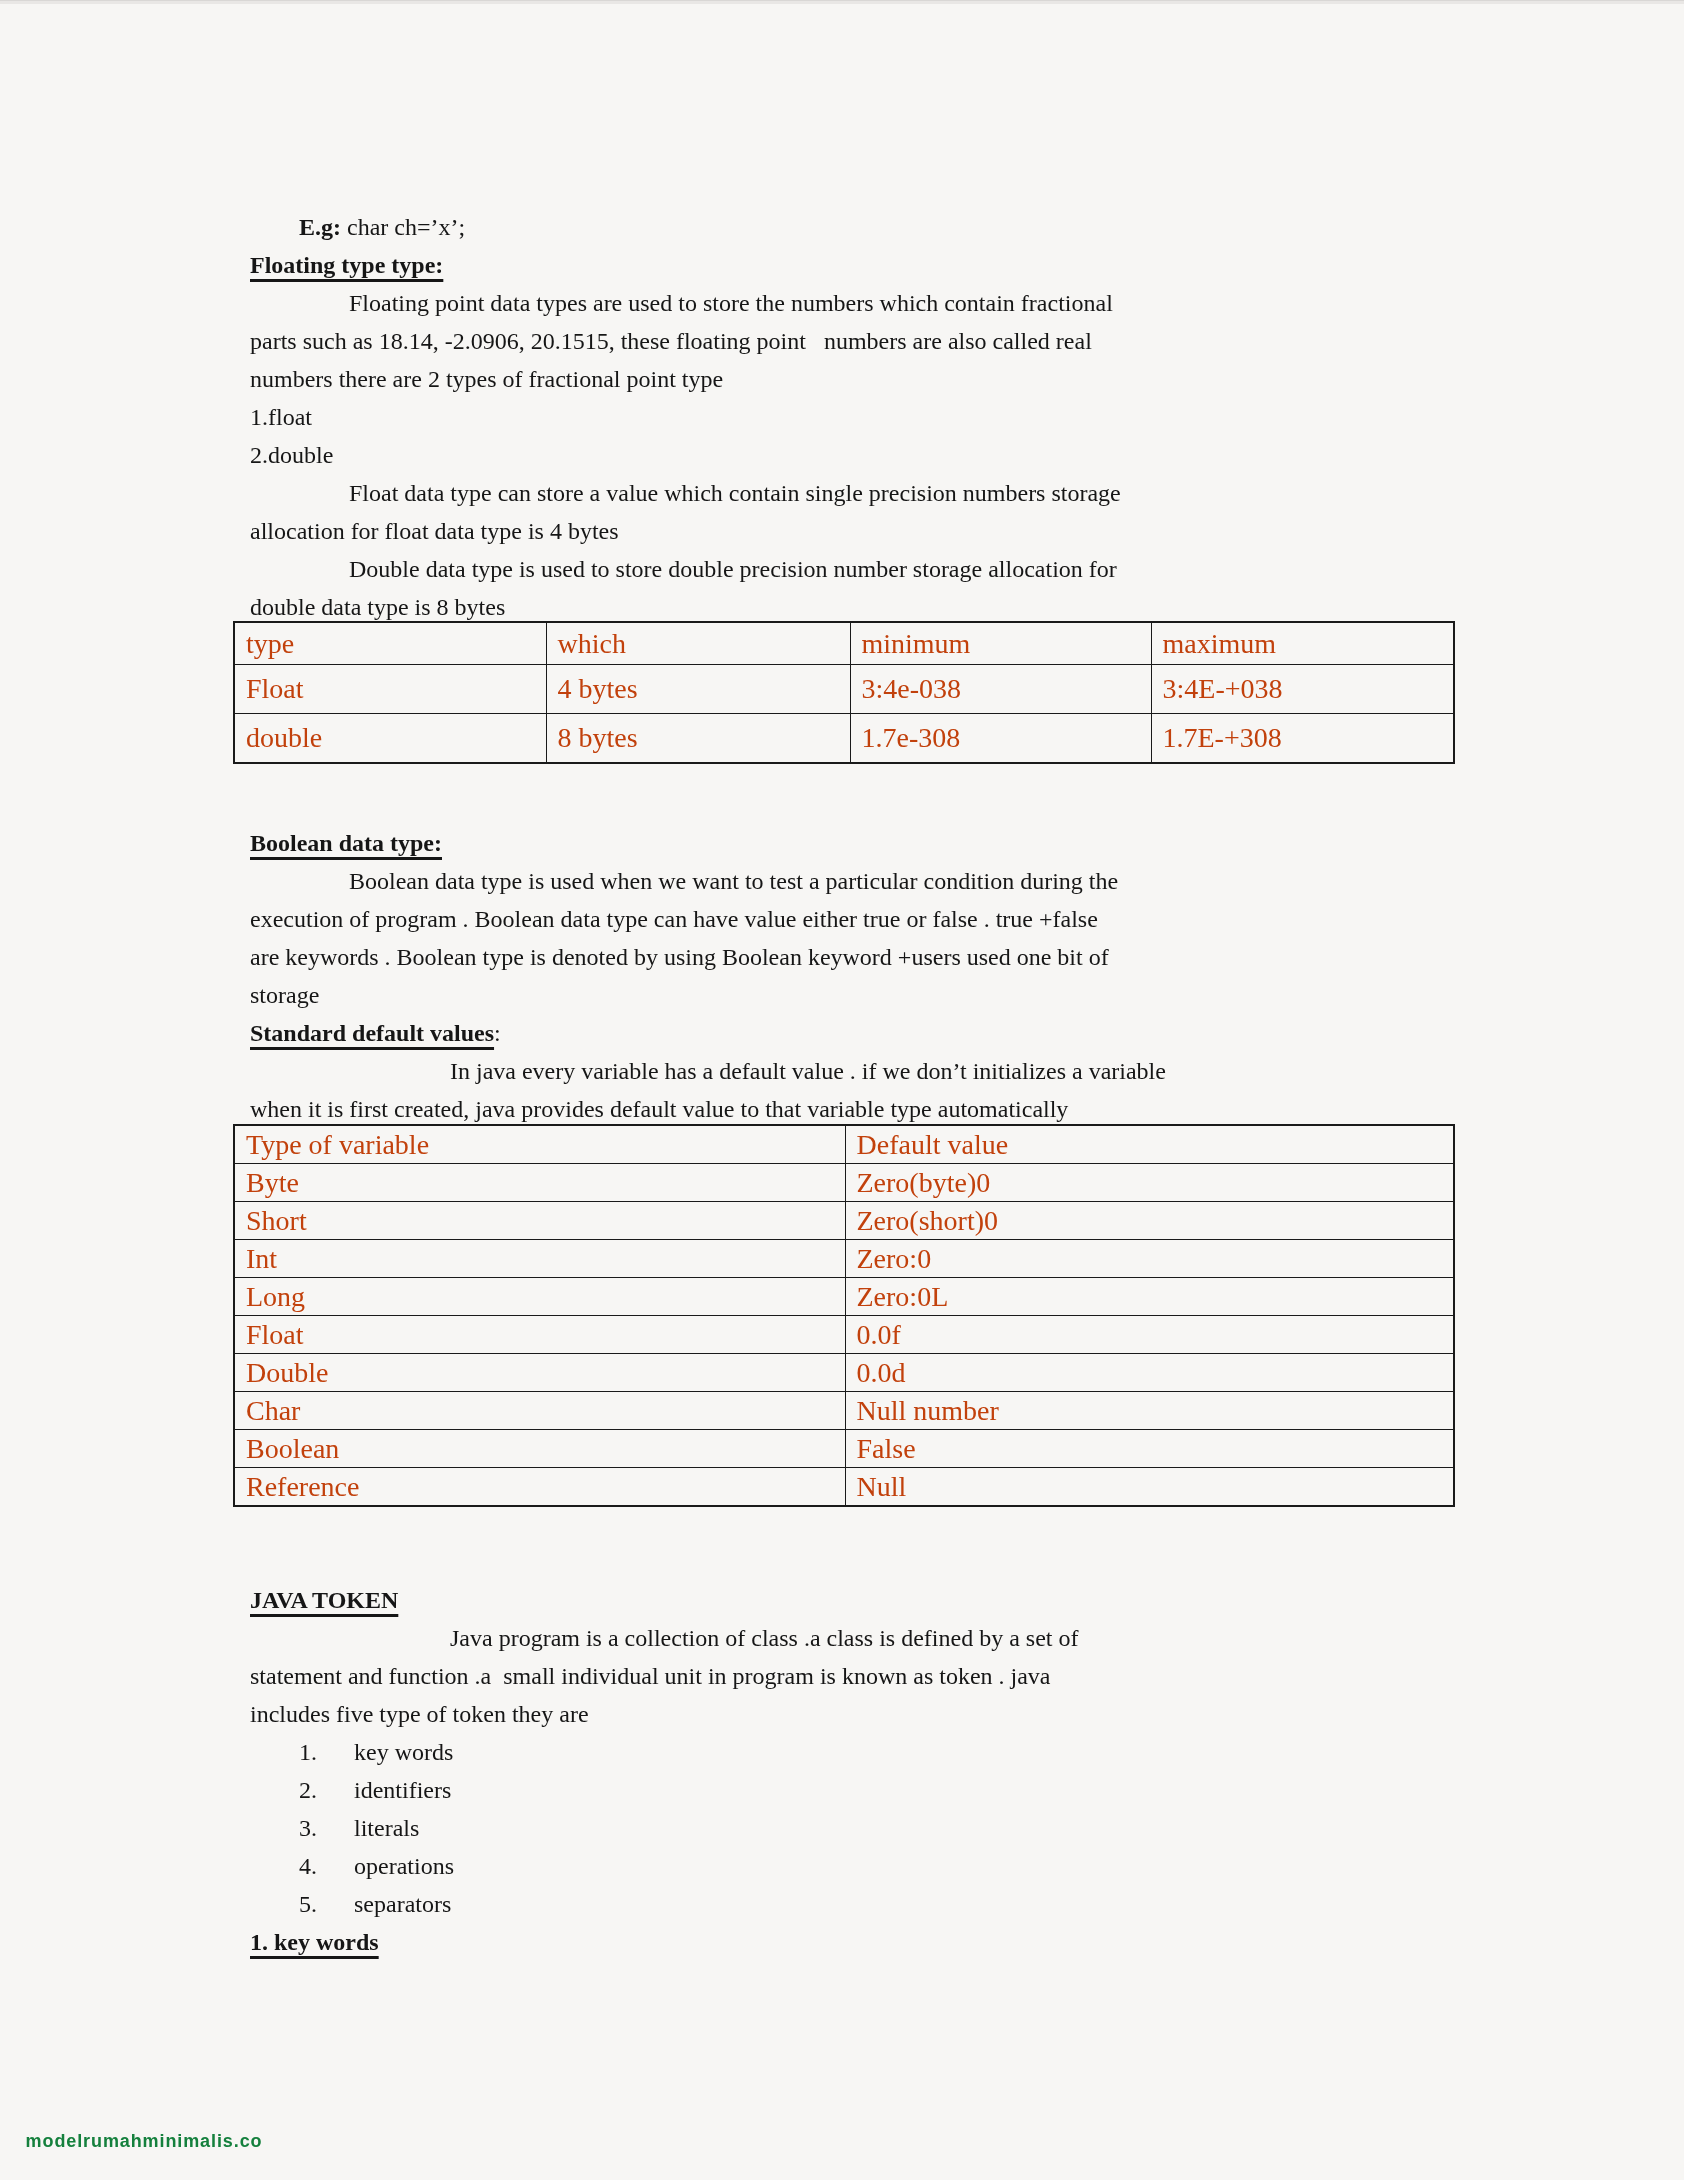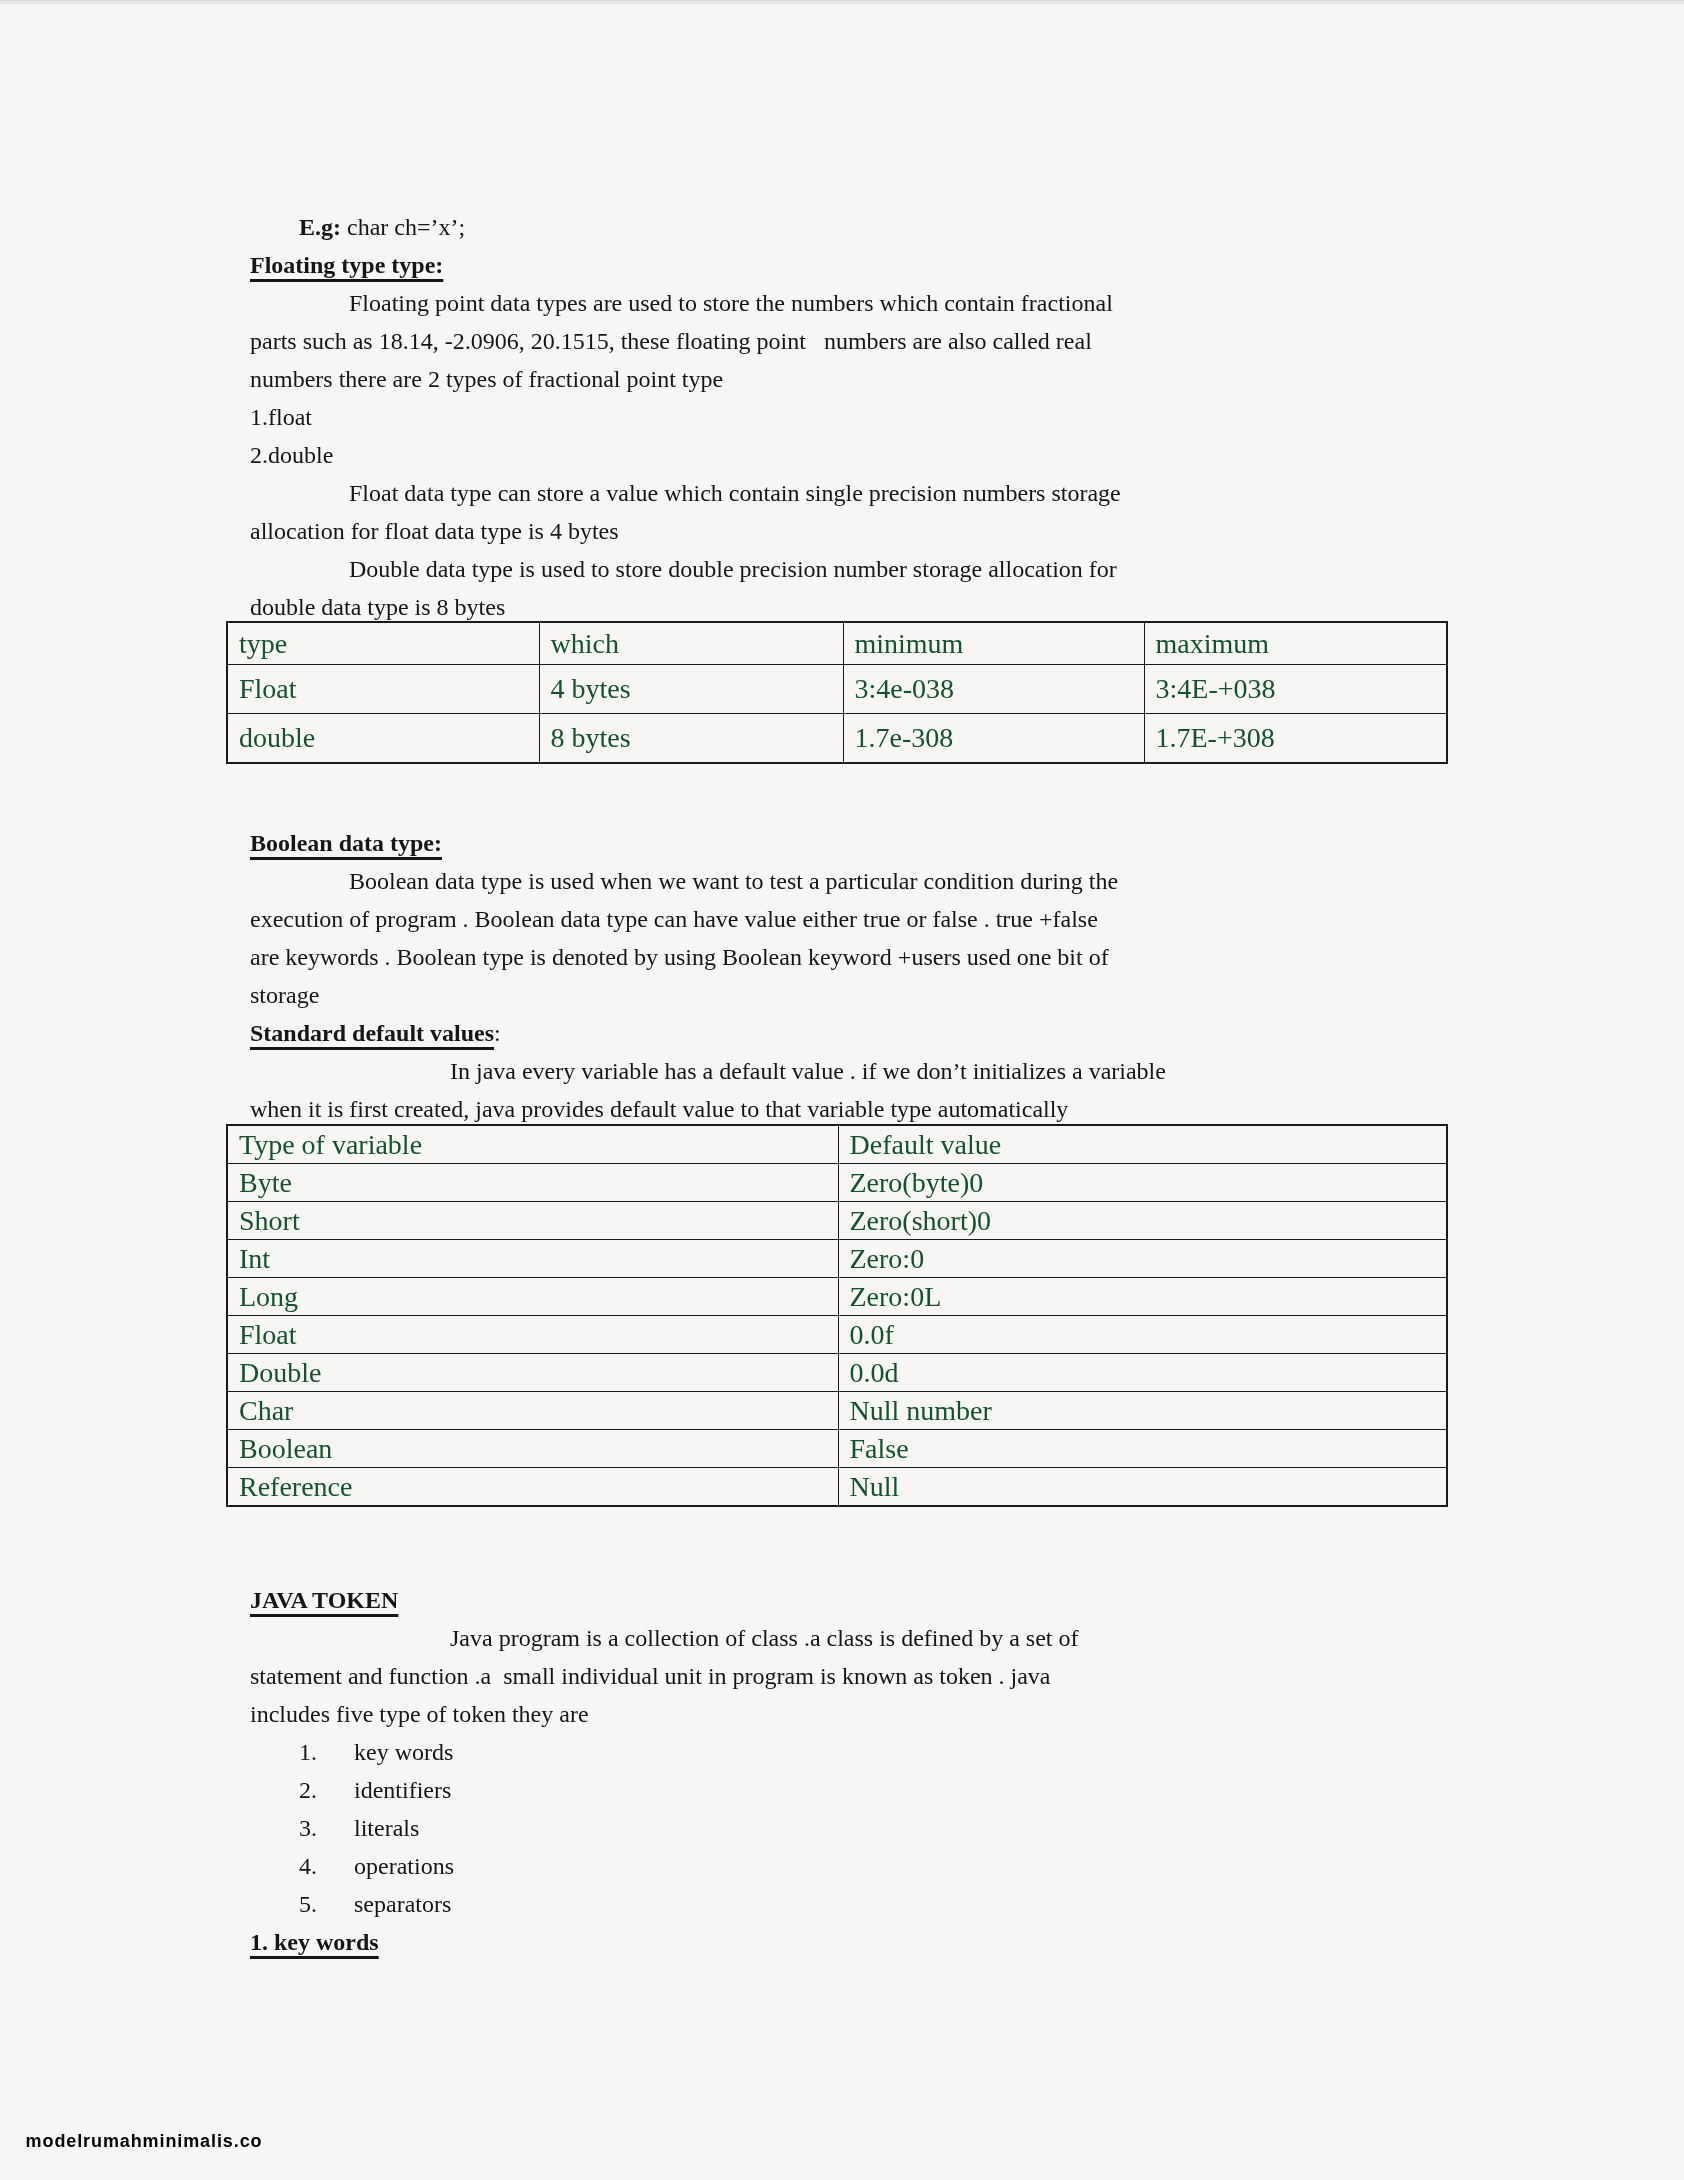--- a/index.html
+++ b/index.html
@@ -24,46 +24,46 @@
   .ind-1{padding-left:99px;}
   .ind-2{padding-left:200px;}
   .b{font-weight:700;}
   .heading{
     font-weight:700;
     text-decoration:underline;
     text-decoration-thickness:3.4px;
     text-underline-offset:6px;
   }
   .doc-table{
-    position:absolute;left:226px;
+    position:absolute;left:233px;
     border-collapse:collapse;
     table-layout:fixed;
     font-size:28px;
-    color:#14532d;
+    color:#c2410c;
     background:transparent;
   }
   .doc-table td,.doc-table th{
     border:1.7px solid #1a1a1a;
     font-weight:400;
     text-align:left;
     vertical-align:middle;
     padding:0 0 0 11px;
     white-space:pre;
   }
   .doc-table{border:2.6px solid #1a1a1a;}
   #type-table td,#type-table th{height:48px;}
   #type-table .hdr-row th{height:41px;}
   #defaults-table td,#defaults-table th{height:37px;}
   .list-line{padding-left:49px;}
   .list-num{display:inline-block;width:55px;}
   .watermark{
     position:absolute;left:25.6px;top:2131px;
     font-family:"Liberation Sans","DejaVu Sans",sans-serif;
     font-size:18px;font-weight:700;letter-spacing:0.9px;
-    color:#000000;
+    color:#15803d;
     filter:blur(0.5px);
   }
 </style>
 </head>
 <body>
 
 <div class="page">
   <div class="top-strip"></div>
 
   <div class="tblock" style="top:208px;">

